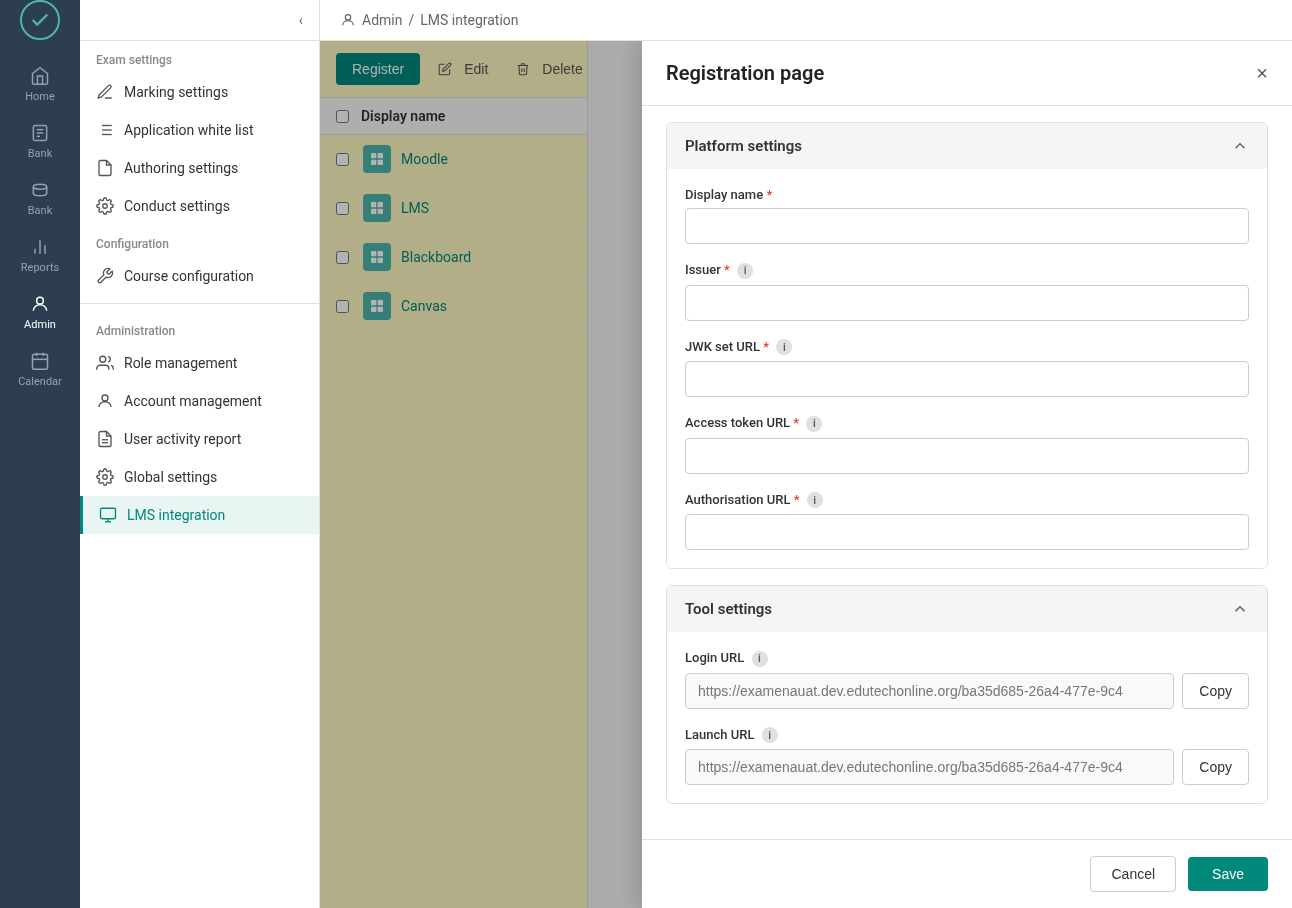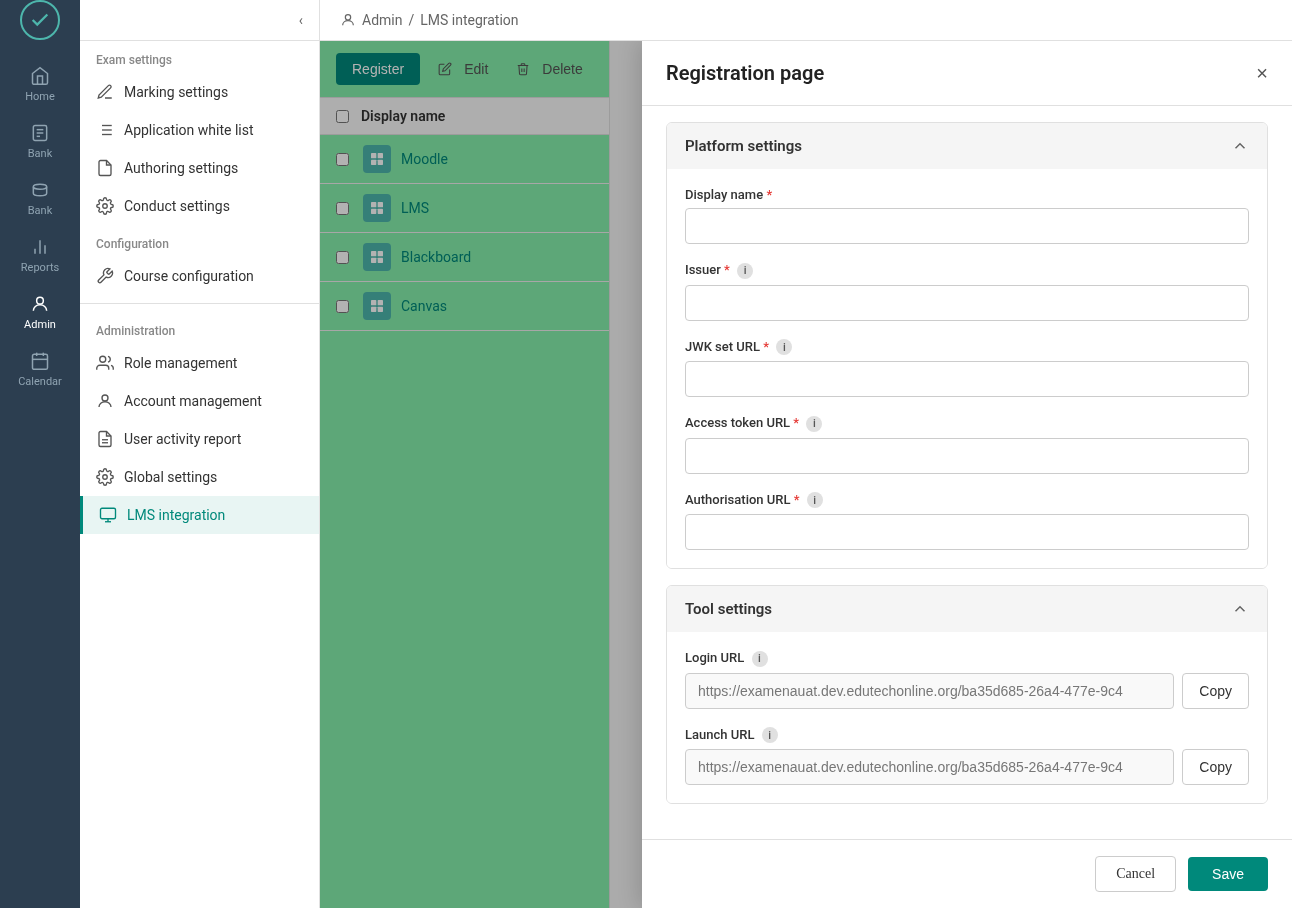--- a/index.html
+++ b/index.html
@@ -68,22 +68,22 @@
     .breadcrumb-bar {
       background: #fff;
       padding: 12px 20px;
       border-bottom: 1px solid #e0e0e0;
       display: flex; align-items: center; gap: 6px;
       font-size: 14px; color: #666;
     }
 
     
     .lms-panel {
-      width: 290px;
-      background: #86efac;
+      width: 268px;
+      background: #fef9c3;
       border-right: 1px solid #e0e0e0;
       display: flex; flex-direction: column;
       flex-shrink: 0;
     }
     .lms-toolbar {
       padding: 12px 16px;
       display: flex; align-items: center; gap: 8px;
       border-bottom: 1px solid #e0e0e0;
     }
     .btn-register {
@@ -193,21 +193,21 @@
     }
 
     .modal-footer {
       display: flex; align-items: center; justify-content: flex-end;
       gap: 12px; padding: 16px 24px;
       border-top: 1px solid #e0e0e0;
     }
     .btn-cancel {
       background: #fff; border: 1px solid #ccc;
       padding: 9px 20px; border-radius: 4px;
-      cursor: pointer; font-size: 14px; color: #333; font-family: Liberation Serif, serif;
+      cursor: pointer; font-size: 14px; color: #333;
     }
     .btn-save {
       background: #00897b; color: #fff; border: none;
       padding: 9px 24px; border-radius: 4px;
       cursor: pointer; font-size: 14px; font-weight: 500;
     }
 
     
     .modal-body::-webkit-scrollbar { width: 8px; }
     .modal-body::-webkit-scrollbar-thumb { background: #ccc; border-radius: 4px; }

